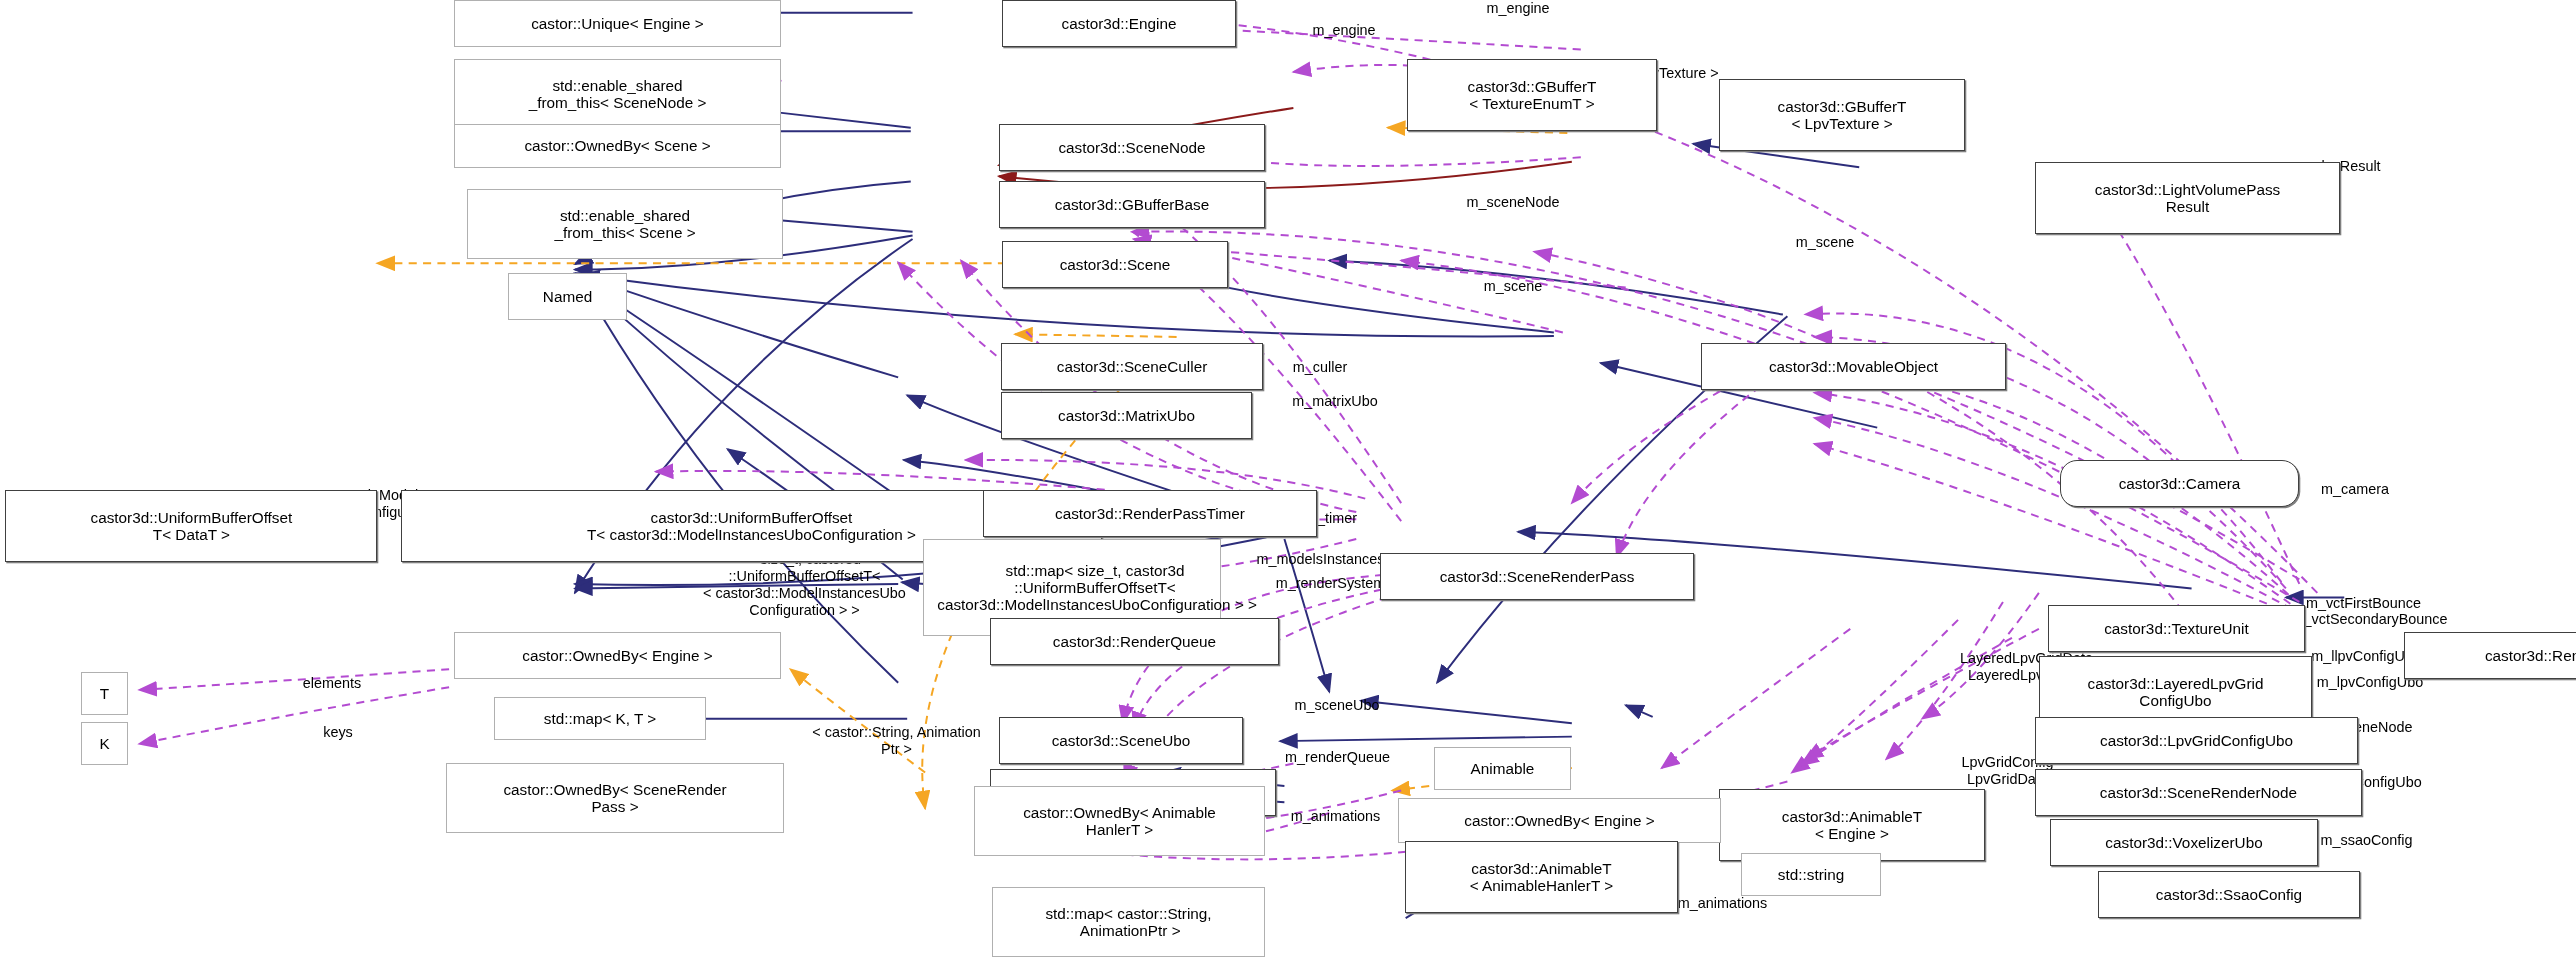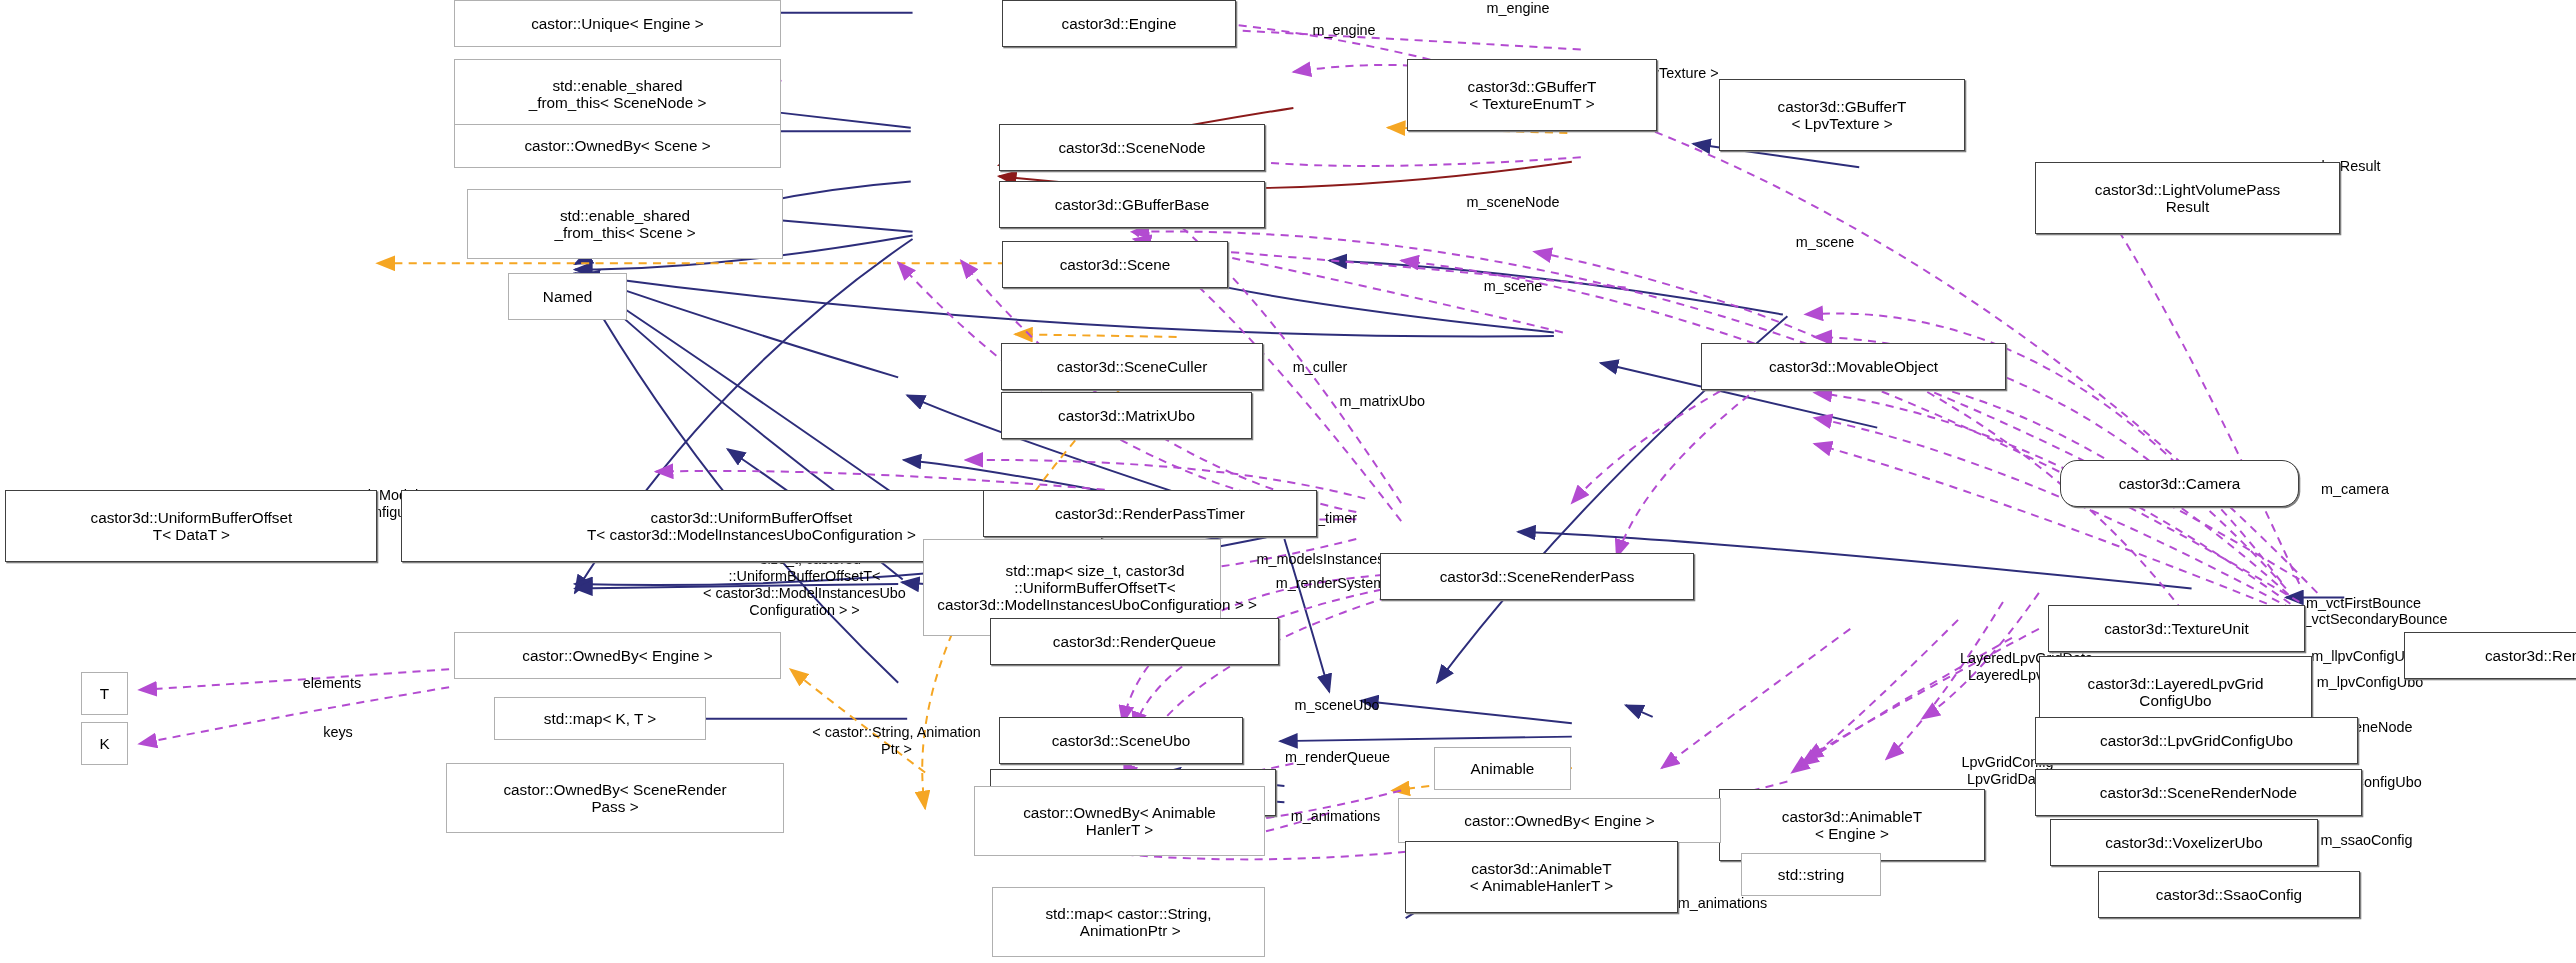--- a/index.html
+++ b/index.html
@@ -301,21 +301,21 @@
     </div>
   <div id="labels-root">
       <div class="edge-label" style="left: 1437px; top: 0px; width: 162px;">m_engine</div>
       <div class="edge-label" style="left: 1263px; top: 21.6px; width: 162px;">m_engine</div>
       <div class="edge-label" style="left: 1581px; top: 65px; width: 180px;">&lt; LpvTexture &gt;</div>
       <div class="edge-label" style="left: 2251px; top: 158px; width: 180px;">m_lpvResult</div>
       <div class="edge-label" style="left: 1414px; top: 194px; width: 198px;">m_sceneNode</div>
       <div class="edge-label" style="left: 1753px; top: 234px; width: 144px;">m_scene</div>
       <div class="edge-label" style="left: 1441px; top: 278px; width: 144px;">m_scene</div>
       <div class="edge-label" style="left: 1248px; top: 347px; width: 144px; margin-top: 12px;">m_culler</div>
-      <div class="edge-label" style="left: 1245px; top: 393px; width: 180px; text-align: right;">m_matrixUbo</div>
+      <div class="edge-label" style="left: 1245px; top: 393px; width: 180px;">m_matrixUbo</div>
       <div class="edge-label" style="left: 2274px; top: 481px; width: 162px;">m_camera</div>
       <div class="edge-label" style="left: 203px; top: 487px; width: 377px;">&lt; castor3d::ModelInstances
 UboConfiguration &gt;</div>
       <div class="edge-label" style="left: 722px; top: 514px; width: 144px;">elements</div>
       <div class="edge-label" style="left: 1259px; top: 510px; width: 144px;">m_timer</div>
       <div class="edge-label" style="left: 641px; top: 551px; width: 327px;">&lt; size_t, castor3d
 ::UniformBufferOffsetT&lt;
 &lt; castor3d::ModelInstancesUbo
 Configuration &gt; &gt;</div>
       <div class="edge-label" style="left: 1195px; top: 551px; width: 251px;">m_modelsInstances</div>

